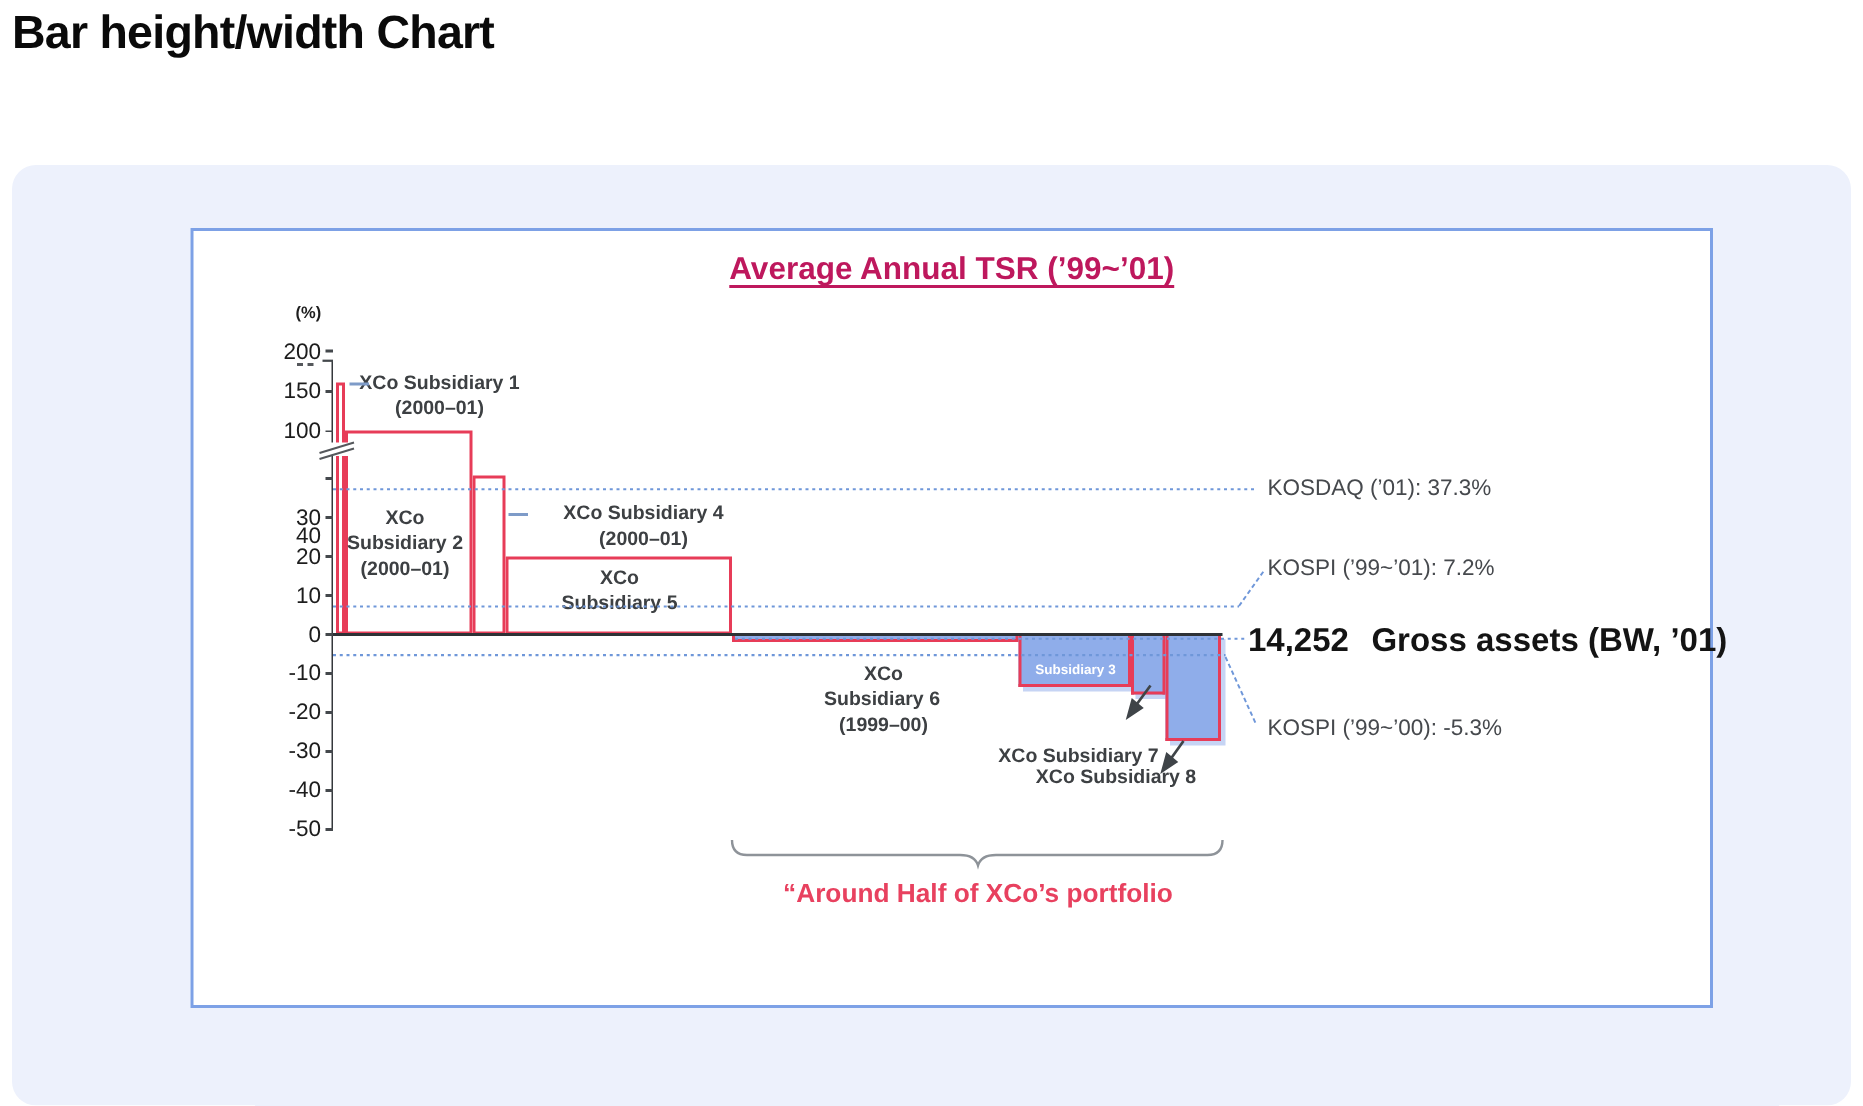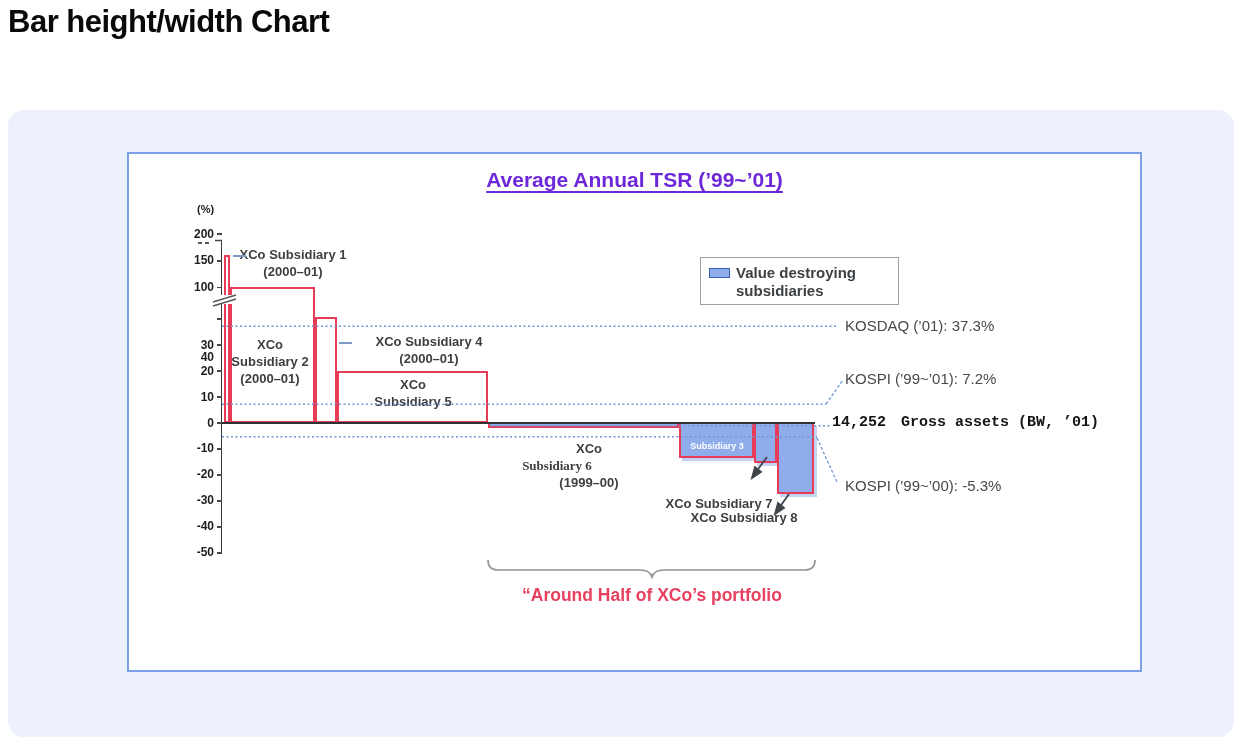--- a/index.html
+++ b/index.html
@@ -10,28 +10,28 @@
   .page-title { position:absolute; left:8px; top:4px; font-size:31px; font-weight:bold;
                 color:#0a0a0a; letter-spacing:-0.5px; }
 
   .panel { position:absolute; left:8px; top:110px; width:1226px; height:627px;
            background:#edf1fc; border-radius:16px; }
 
   .card { position:absolute; left:127px; top:152px; width:1015px; height:520px;
           background:#ffffff; border:2px solid #7da1e6; }
 
   .chart-title { position:absolute; left:127px; top:168px; width:1015px; text-align:center; }
-  .chart-title span { font-size:21px; font-weight:bold; color:#6d28d9;
+  .chart-title span { font-size:21px; font-weight:bold; color:#be185d;
                       text-decoration:underline; text-underline-offset:4px;
                       text-decoration-thickness:2px; }
 
   .unit-label { position:absolute; left:197px; top:203px; font-size:11px; font-weight:bold; color:#1d1d1d; }
 
-  .tick-label { position:absolute; width:26px; text-align:right; font-size:12px;
-                font-weight:bold; color:#1d1d1d; line-height:11px; }
+  .tick-label { position:absolute; width:26px; text-align:right; font-size:15px;
+                font-weight:normal; color:#1d1d1d; line-height:11px; }
   .tick-mark  { position:absolute; height:1.5px; background:#44484c; }
 
   .axis-y { position:absolute; left:220.5px; top:240px; width:1.5px; height:313px; background:#35383c; }
   .axis-x { position:absolute; left:222px; top:421.6px; width:593px; height:2.6px; background:#2e3236; }
 
   .bar { position:absolute; border:2px solid #e73c58; background:transparent; }
   .bar.pos { background:#ffffff; }
   .bar.neg { background:#8fadea; border-top:none; box-shadow:3px 3px 0 #c6d4f4; }
   .bar.neg.shallow { box-shadow:none; }
 
@@ -42,22 +42,22 @@
   .conn-dash { position:absolute; height:2px; background:#7e9bc8; }
 
   svg.overlay { position:absolute; left:0; top:0; width:1242px; height:737px; pointer-events:none; }
 
   .legend { position:absolute; left:700px; top:257px; width:199px; height:48px;
             background:#ffffff; border:1.5px solid #9ba1a8; display:flex; padding:6px 8px 0 8px; }
   .legend-swatch { width:21px; height:10px; margin-top:4px; background:#8fadea; border:1.5px solid #3a5fb0; }
   .legend-text { margin-left:6px; font-size:15px; font-weight:bold; color:#3e4144; line-height:18px; }
 
   .ref-label { position:absolute; font-size:15px; color:#46494d; white-space:nowrap; }
-  .gross { position:absolute; left:832px; top:414px; font-size:15px; font-weight:bold;
-           color:#141414; white-space:nowrap;font-family:Liberation Mono, monospace; }
+  .gross { position:absolute; left:832px; top:414px; font-size:22px; font-weight:bold;
+           color:#141414; white-space:nowrap; }
   .gross .gap { display:inline-block; width:15px; }
 
   .quote { position:absolute; left:452px; top:583px; width:400px; text-align:center;
            font-size:17.5px; font-weight:bold; color:#e8415f; line-height:24px; }
 </style>
 </head>
 <body>
 
 <div id="stage">
 
@@ -112,21 +112,21 @@
       <div class="bar-label" style="left: 270px; top: 370px;">(2000–01)</div>
       <div class="bar pos" style="left: 315px; width: 22px; top: 316.545px; height: 106.455px;"></div>
       <div class="bar-label" style="left: 429px; top: 333px;">XCo Subsidiary 4</div>
       <div class="bar-label" style="left: 429px; top: 350px;">(2000–01)</div>
       <div class="conn-dash" style="left: 339px; top: 342px; width: 13px;"></div>
       <div class="bar pos" style="left: 337px; width: 151px; top: 371.1px; height: 51.9px;"></div>
       <div class="bar-label" style="left: 413px; top: 376px;">XCo</div>
       <div class="bar-label" style="left: 413px; top: 393px;">Subsidiary 5</div>
       <div class="bar neg shallow" style="left: 488px; width: 191px; top: 423px; height: 5.19px;"></div>
       <div class="bar-label" style="left: 589px; top: 440px;">XCo</div>
-      <div class="bar-label" style="left: 557px; top: 457px; font-family: Liberation Serif, serif;">Subsidiary 6</div>
+      <div class="bar-label" style="left: 588px; top: 457px;">Subsidiary 6</div>
       <div class="bar-label" style="left: 589px; top: 474px;">(1999–00)</div>
       <div class="bar neg" style="left: 679px; width: 75px; top: 423px; height: 35.0325px;"></div>
       <div class="bar-label white" style="left: 717px; top: 441px;">Subsidiary 3</div>
       <div class="bar neg" style="left: 754px; width: 23px; top: 423px; height: 40.2225px;"></div>
       <div class="bar-label" style="left: 719px; top: 479px; margin-top: 16px;">XCo Subsidiary 7</div>
       <div class="bar neg" style="left: 777px; width: 37px; top: 423px; height: 71.3625px;"></div>
       <div class="bar-label" style="left: 744px; top: 509px;">XCo Subsidiary 8</div>
     </div>
 
   <div class="axis-x"></div>
@@ -155,27 +155,20 @@
       <polygon points="752,478 761,472 755,467"></polygon>
     </g>
     <g stroke="#3f4448" stroke-width="1.8" fill="#3f4448">
       <line x1="789" y1="494" x2="779" y2="508"></line>
       <polygon points="775,514 784,508 778,503"></polygon>
     </g>
 
     <path d="M 488 560 Q 488 570 498 570 L 640 570 Q 650 570 652 577 Q 654 570 664 570 L 805 570 Q 815 570 815 560" fill="none" stroke="#8e9399" stroke-width="1.6"></path>
   </svg>
 
-  <div class="legend">
-    <div class="legend-swatch"></div>
-    <div class="legend-text">
-      <div>Value destroying</div>
-      <div>subsidiaries</div>
-    </div>
-  </div>
 
   <div class="ref-label" style="left:845px; top:317px;">KOSDAQ (’01): 37.3%</div>
   <div class="ref-label" style="left:845px; top:370px;">KOSPI (’99~’01): 7.2%</div>
   <div class="ref-label" style="left:845px; top:477px;">KOSPI (’99~’00): -5.3%</div>
 
   <div class="gross">
     <span>14,252</span><span class="gap"></span><span>Gross assets (BW, ’01)</span>
   </div>
 
   <div class="quote">

